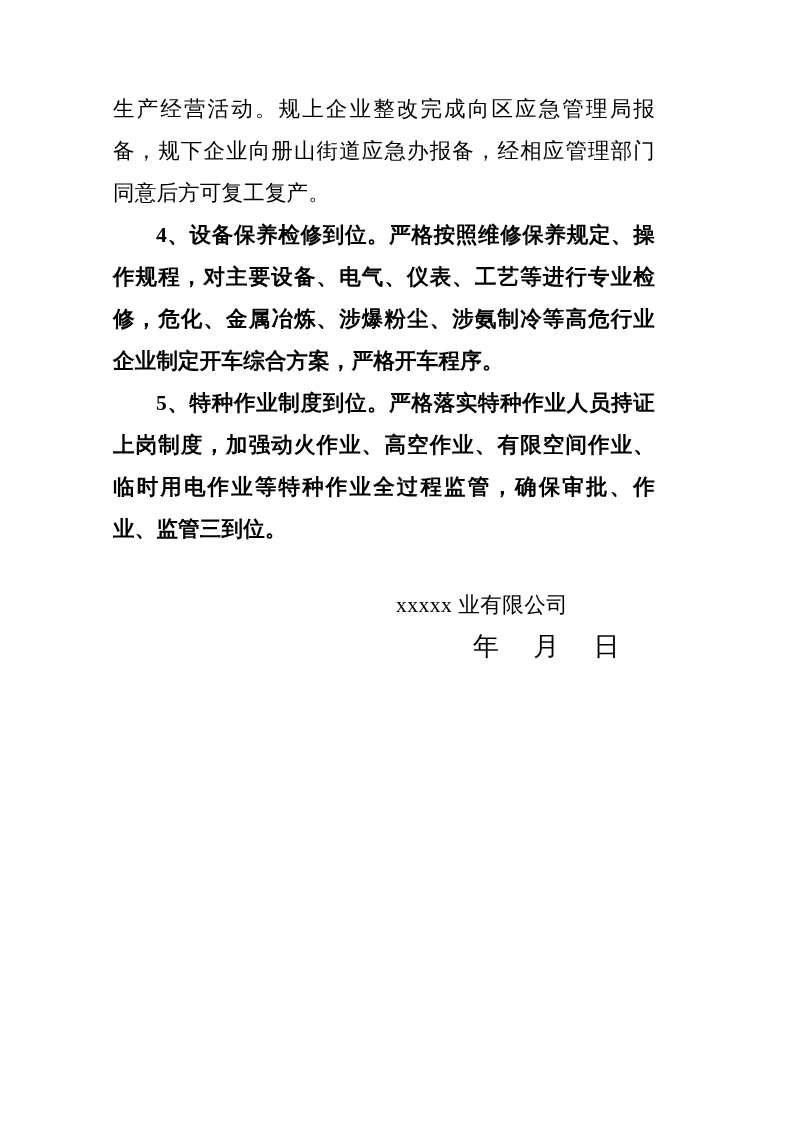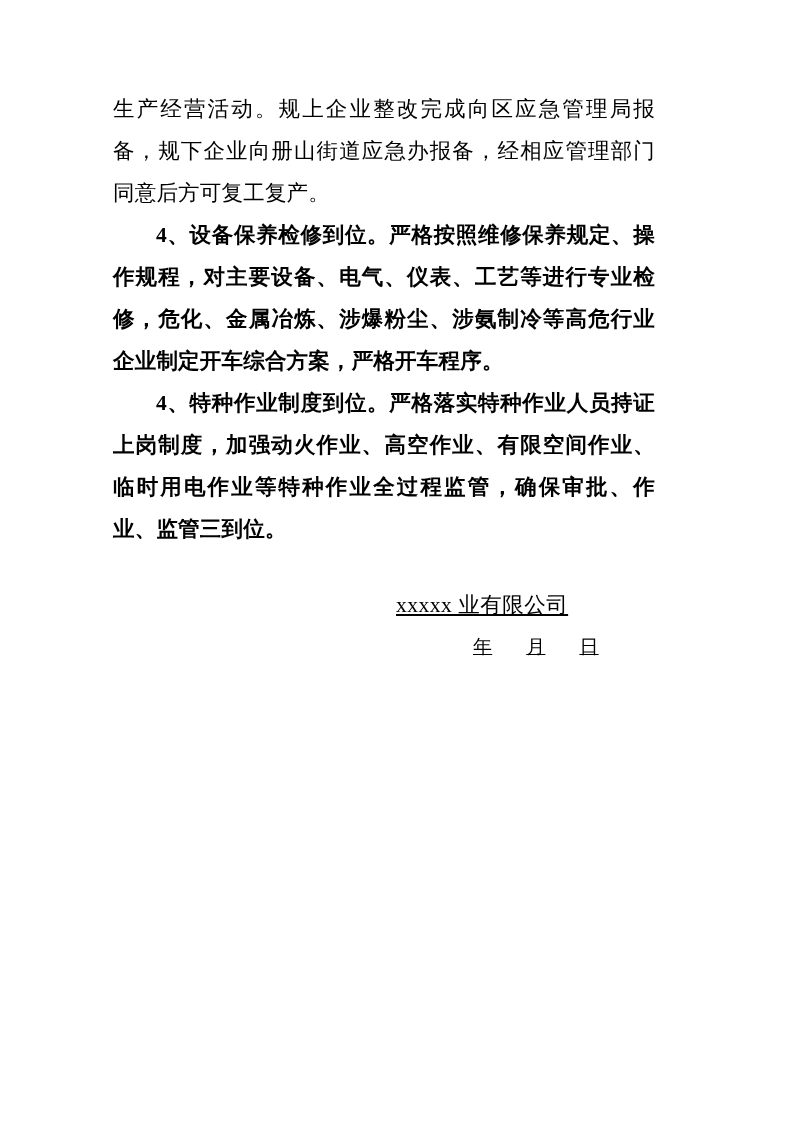--- a/index.html
+++ b/index.html
@@ -31,51 +31,50 @@
   .para {
     margin: 0;
     text-indent: 0;
   }
   .para.indent {
     text-indent: 43px;
     font-weight: bold;
   }
   .signature-block {
     margin-top: 34px;
-    text-decoration: underline;
   }
   .sign-company {
     margin: 0;
     padding-left: 283px;
     font-size: 21.5px;
     line-height: 42px;
     letter-spacing: 0.5px;
   }
   .sign-date {
     margin: 0;
     padding-left: 360px;
-    font-size: 19px;
+    font-size: 26px;
     line-height: 42px;
   }
   .sign-date span.gap {
     display: inline-block;
     width: 34px;
   }
 </style>
 </head>
 <body>
 
 <div class="page">
   <div class="doc-body">
 
     <p class="para">生产经营活动。规上企业整改完成向区应急管理局报备，规下企业向册山街道应急办报备，经相应管理部门同意后方可复工复产。</p>
 
     <p class="para indent">4、设备保养检修到位。严格按照维修保养规定、操作规程，对主要设备、电气、仪表、工艺等进行专业检修，危化、金属冶炼、涉爆粉尘、涉氨制冷等高危行业企业制定开车综合方案，严格开车程序。</p>
 
-    <p class="para indent">4、特种作业制度到位。严格落实特种作业人员持证上岗制度，加强动火作业、高空作业、有限空间作业、临时用电作业等特种作业全过程监管，确保审批、作业、监管三到位。</p>
+    <p class="para indent">5、特种作业制度到位。严格落实特种作业人员持证上岗制度，加强动火作业、高空作业、有限空间作业、临时用电作业等特种作业全过程监管，确保审批、作业、监管三到位。</p>
 
 
     <div class="signature-block">
       <p class="sign-company">xxxxx 业有限公司</p>
       <p class="sign-date"><span>年</span><span class="gap"></span><span>月</span><span class="gap"></span><span>日</span></p>
     </div>
 
   </div>
 </div>
 

